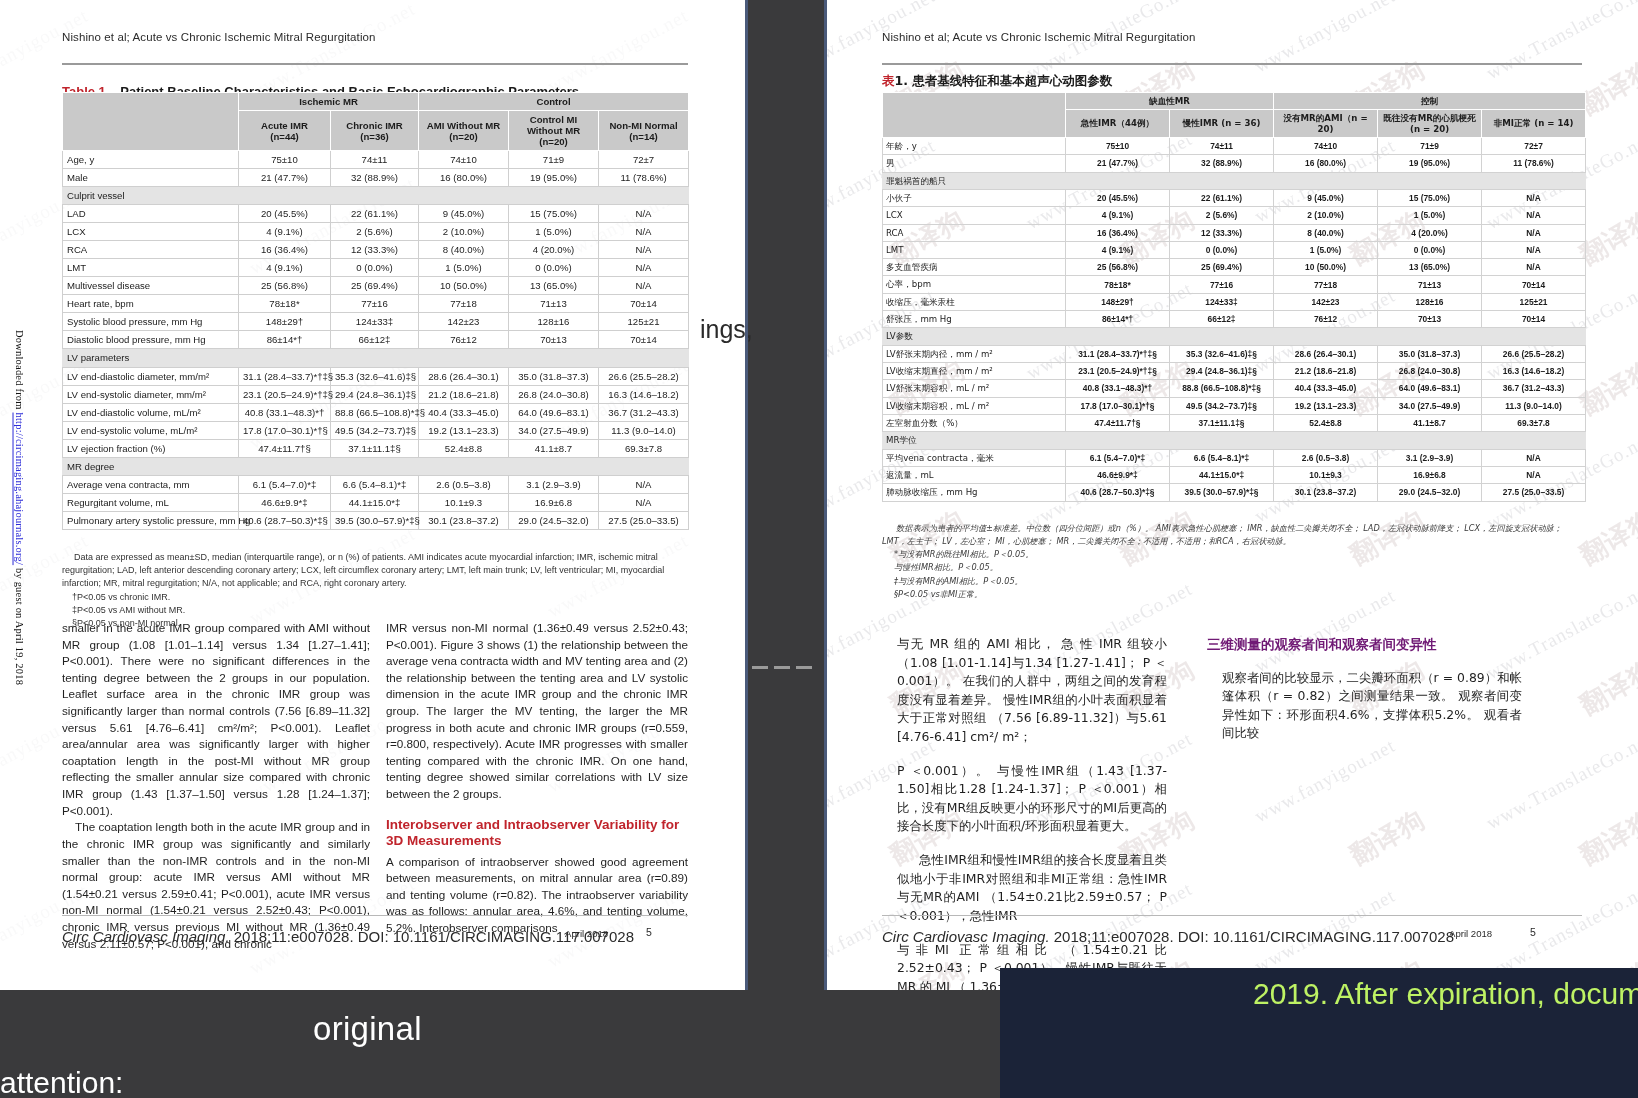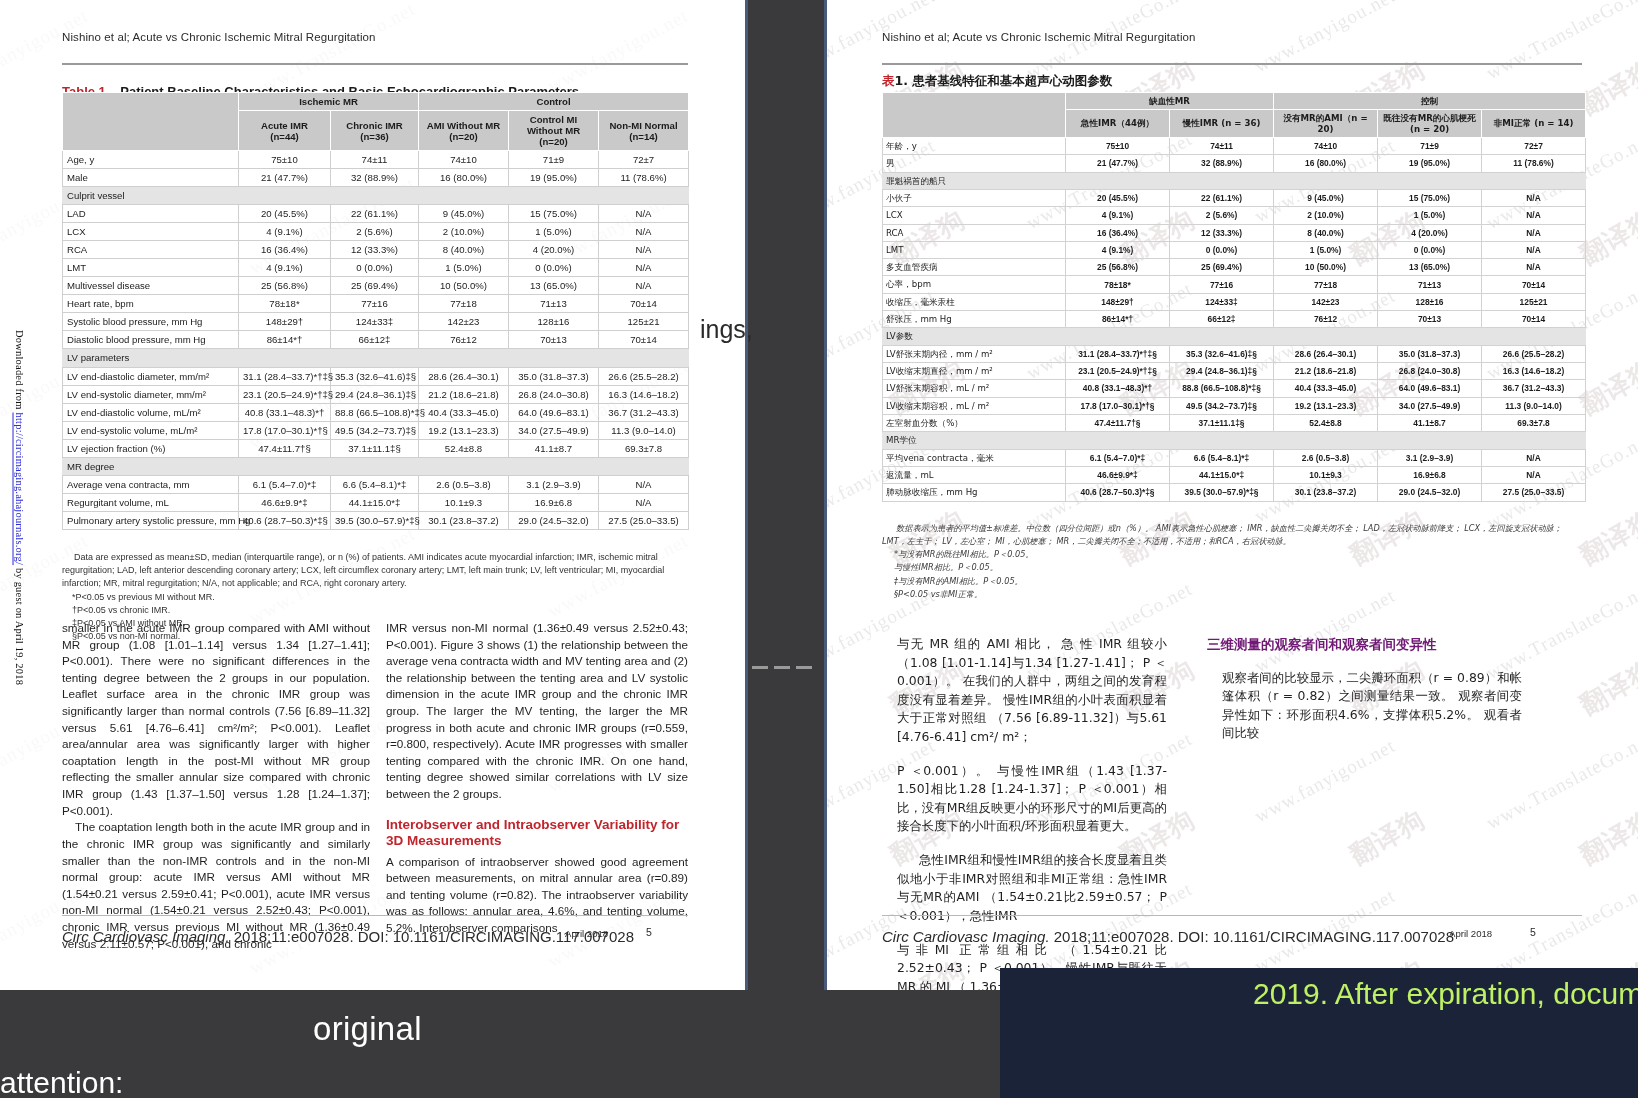--- a/index.html
+++ b/index.html
@@ -488,21 +488,20 @@
               <td class="num">39.5 (30.0–57.9)*‡§</td>
               <td class="num">30.1 (23.8–37.2)</td>
               <td class="num">29.0 (24.5–32.0)</td>
               <td class="num">27.5 (25.0–33.5)</td>
             </tr>
           </tbody>
       </table>
 
       <div class="tbl-notes" id="notes-original" style="left:62px; top:551px; width:626px;">
           <p class="p1">Data are expressed as mean±SD, median (interquartile range), or n (%) of patients. AMI indicates acute myocardial infarction; IMR, ischemic mitral regurgitation; LAD, left anterior descending coronary artery; LCX, left circumflex coronary artery; LMT, left main trunk; LV, left ventricular; MI, myocardial infarction; MR, mitral regurgitation; N/A, not applicable; and RCA, right coronary artery.</p>
-          <p class="fn">*P&lt;0.05 vs previous MI without MR.</p>
           <p class="fn">†P&lt;0.05 vs chronic IMR.</p>
           <p class="fn">‡P&lt;0.05 vs AMI without MR.</p>
           <p class="fn">§P&lt;0.05 vs non-MI normal.</p>
         </div>
 
       <div class="col" id="orig-left-col" style="left:62px; top:620px; width:308px;">
           <p>smaller in the acute IMR group compared with AMI without MR group (1.08 [1.01–1.14] versus 1.34 [1.27–1.41]; P&lt;0.001). There were no significant differences in the tenting degree between the 2 groups in our population. Leaflet surface area in the chronic IMR group was significantly larger than normal controls (7.56 [6.89–11.32] versus 5.61 [4.76–6.41] cm²/m²; P&lt;0.001). Leaflet area/annular area was significantly larger with higher coaptation length in the post-MI without MR group reflecting the smaller annular size compared with chronic IMR group (1.43 [1.37–1.50] versus 1.28 [1.24–1.37]; P&lt;0.001).</p>
           <p class="ind">The coaptation length both in the acute IMR group and in the chronic IMR group was significantly and similarly smaller than the non-IMR controls and in the non-MI normal group: acute IMR versus AMI without MR (1.54±0.21 versus 2.59±0.41; P&lt;0.001), acute IMR versus non-MI normal (1.54±0.21 versus 2.52±0.43; P&lt;0.001), chronic IMR versus previous MI without MR (1.36±0.49 versus 2.11±0.57; P&lt;0.001), and chronic</p>
         </div>
       <div class="col" id="orig-right-col" style="left:386px; top:620px; width:302px;">

